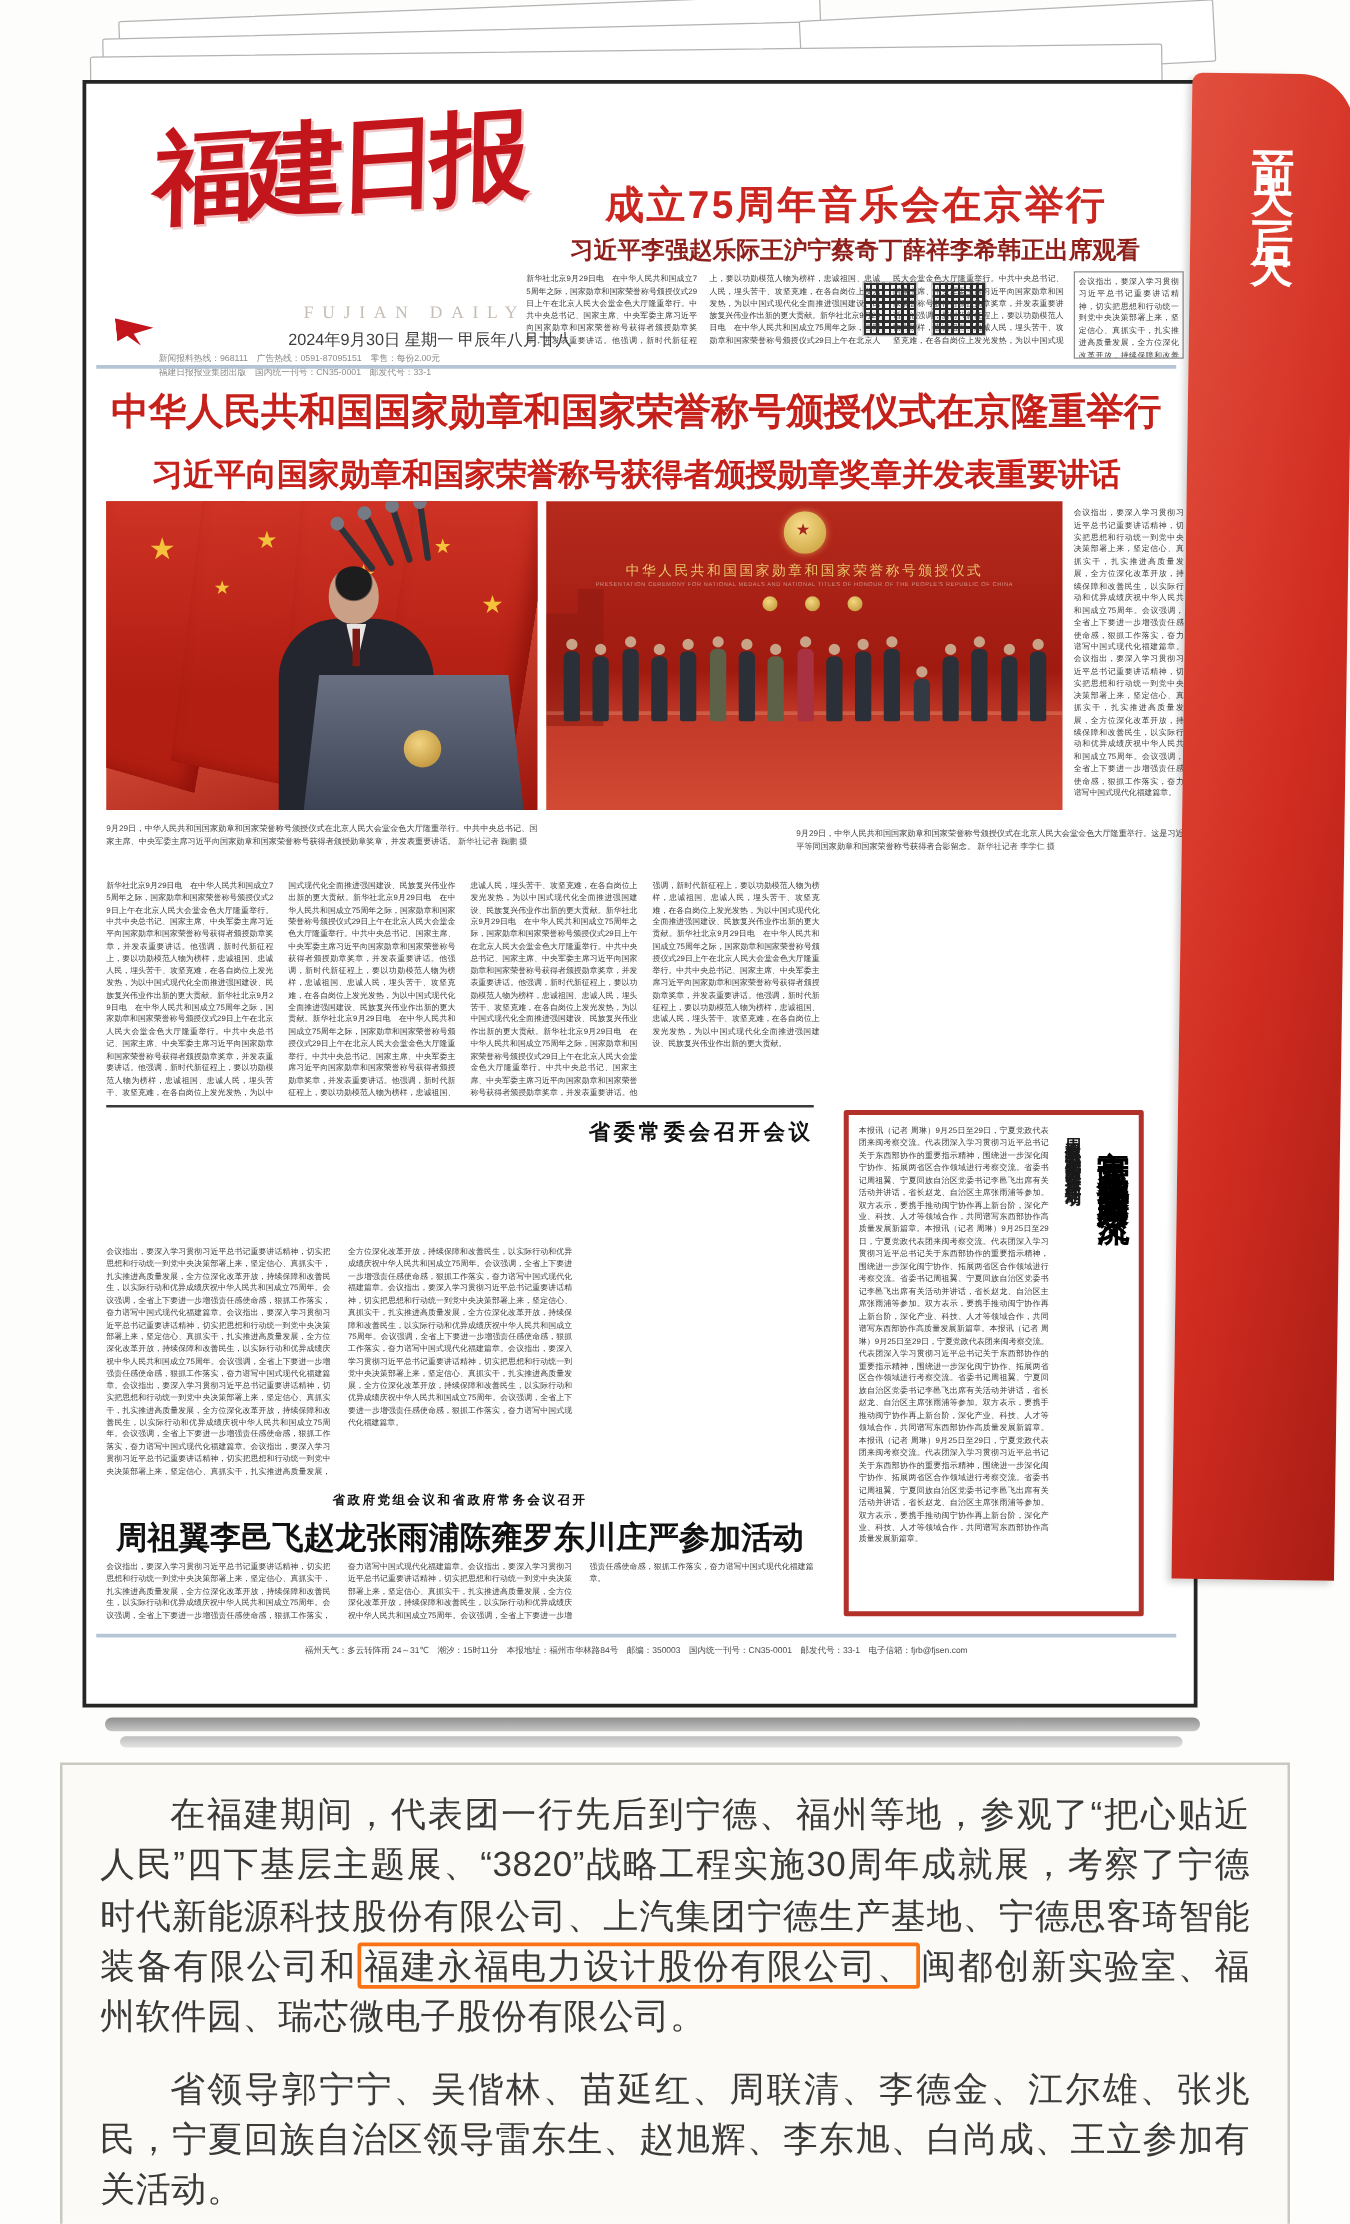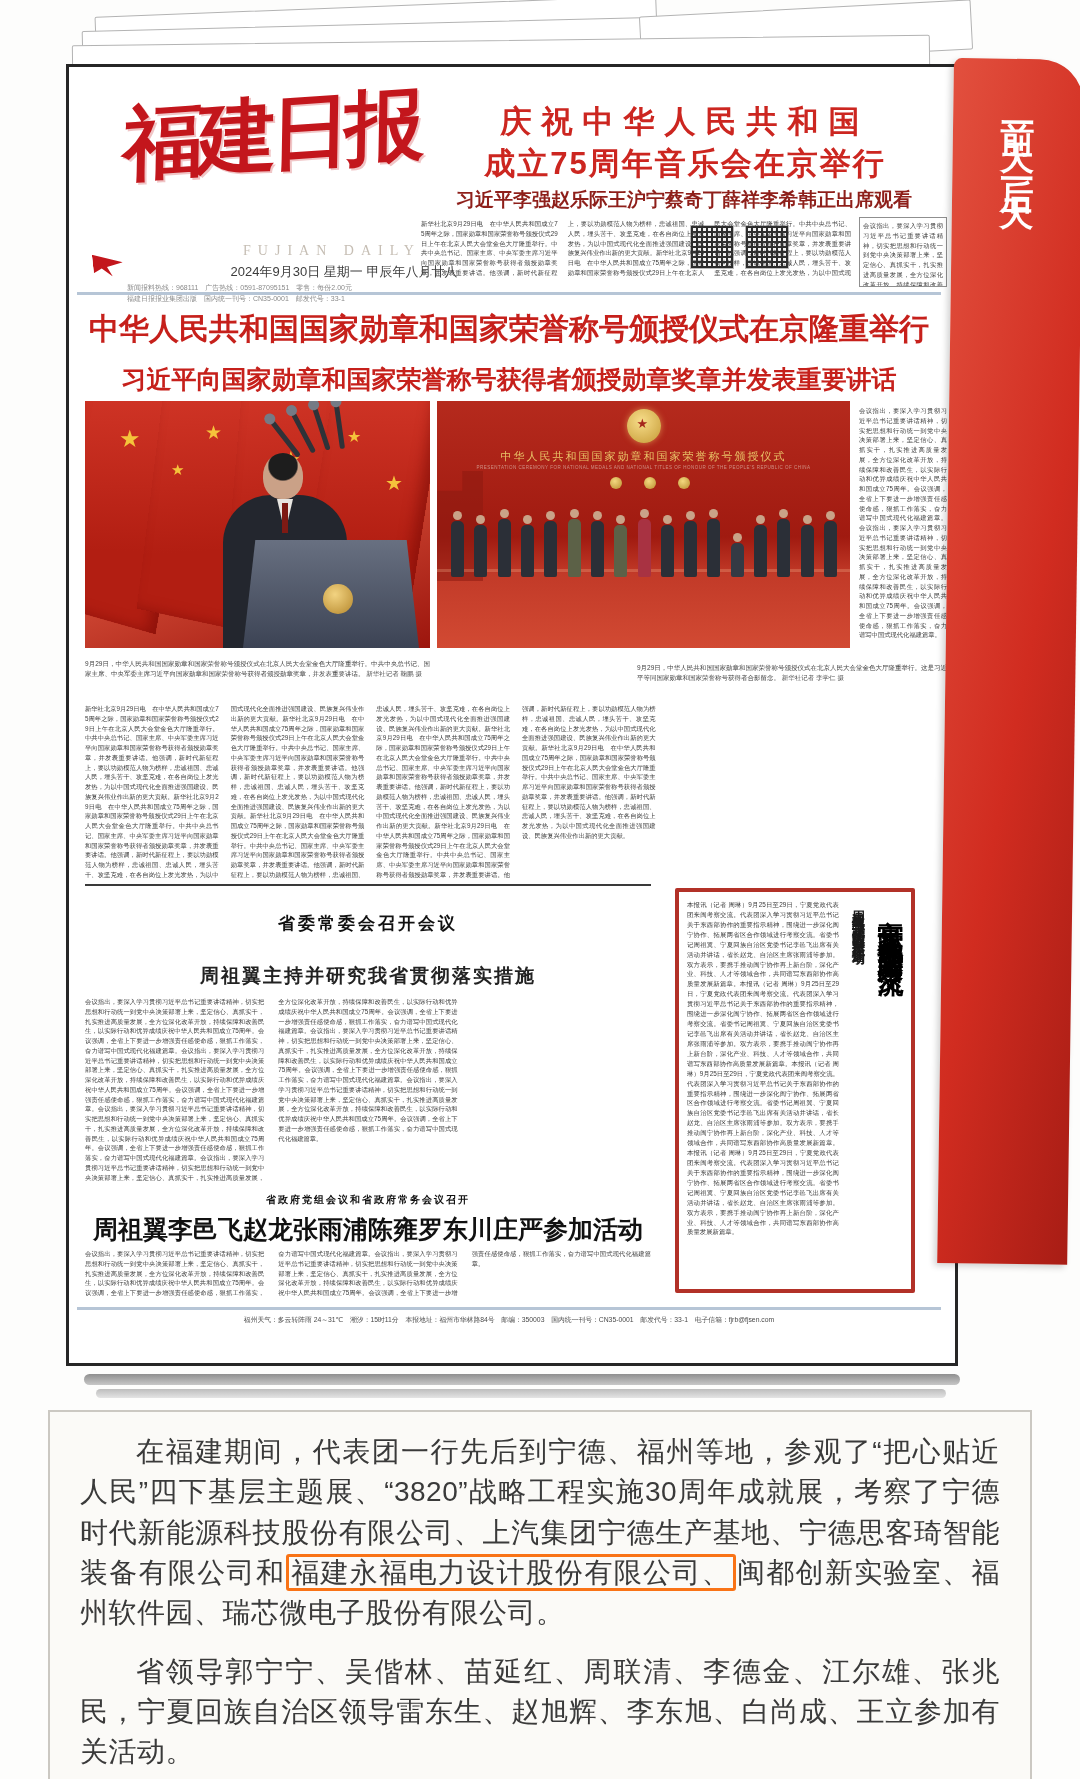--- a/index.html
+++ b/index.html
@@ -113,21 +113,21 @@
   
   .caption{font-size:6.5px;line-height:1.55;color:#3f3f3f;text-align:justify;overflow:hidden;word-break:break-all;}
   .cap-l{left:16px;top:592px;width:345px;height:40px;}
   .cap-r{left:568px;top:596px;width:310px;height:30px;}
   .credit{color:#555;}
   
   .side-col{left:790px;top:339px;width:88px;height:247px;}
   
   .body-cols{left:16px;top:637px;width:862px;height:176px;column-count:6;column-gap:12px;}
   
-  .s2-kicker{left:16px;top:845px;width:566px;text-align:center;color:#111;
+  .s2-kicker{left:16px;top:827px;width:566px;text-align:right;color:#111;
     font-weight:bold;font-size:17px;letter-spacing:3px;white-space:nowrap;}
   .s2-head{left:16px;top:849px;width:566px;height:38px;overflow:visible;}
   .s2-head span{display:inline-block;color:#111;font-weight:bold;font-size:27px;white-space:nowrap;
     transform:scale(0.72,1.1);transform-origin:0 50%;}
   .s2-sub{left:16px;top:896px;width:566px;text-align:center;color:#222;font-weight:bold;
     font-size:19px;font-family:"Liberation Serif",serif;letter-spacing:2px;white-space:nowrap;}
   .s2-body{left:16px;top:930px;width:566px;height:192px;column-count:3;column-gap:14px;}
   
   .nx-box{left:606px;top:821px;width:240px;height:405px;border:4px solid #b23128;border-radius:2px;
     box-sizing:border-box;background:#fff;display:flex;flex-direction:row;padding:8px 6px 8px 8px;gap:6px;}
@@ -183,21 +183,20 @@
   <div class="abs mh-en">FUJIAN DAILY</div>
   <div class="abs mh-date">2024年9月30日  星期一  甲辰年八月廿八</div>
   <div class="abs mh-pub">
     <div>新闻报料热线：968111　广告热线：0591-87095151　零售：每份2.00元</div>
     <div>福建日报报业集团出版　国内统一刊号：CN35-0001　邮发代号：33-1</div>
   </div>
   <div class="abs mh-mark"></div>
   <div class="abs qr q1"></div>
   <div class="abs qr q2"></div>
 
-  <div class="abs tr-l1">庆祝中华人民共和国</div>
   <div class="abs tr-l2">成立75周年音乐会在京举行</div>
   <div class="abs tr-by">习近平李强赵乐际王沪宁蔡奇丁薛祥李希韩正出席观看</div>
   <div class="abs tinytext tr-cols">新华社北京9月29日电　在中华人民共和国成立75周年之际，国家勋章和国家荣誉称号颁授仪式29日上午在北京人民大会堂金色大厅隆重举行。中共中央总书记、国家主席、中央军委主席习近平向国家勋章和国家荣誉称号获得者颁授勋章奖章，并发表重要讲话。他强调，新时代新征程上，要以功勋模范人物为榜样，忠诚祖国、忠诚人民，埋头苦干、攻坚克难，在各自岗位上发光发热，为以中国式现代化全面推进强国建设、民族复兴伟业作出新的更大贡献。新华社北京9月29日电　在中华人民共和国成立75周年之际，国家勋章和国家荣誉称号颁授仪式29日上午在北京人民大会堂金色大厅隆重举行。中共中央总书记、国家主席、中央军委主席习近平向国家勋章和国家荣誉称号获得者颁授勋章奖章，并发表重要讲话。他强调，新时代新征程上，要以功勋模范人物为榜样，忠诚祖国、忠诚人民，埋头苦干、攻坚克难，在各自岗位上发光发热，为以中国式现代化全面推进强国建设、民族复兴伟业作出新的更大贡献。</div>
   <div class="abs tinytext tr-box">
     <span>会议指出，要深入学习贯彻习近平总书记重要讲话精神，切实把思想和行动统一到党中央决策部署上来，坚定信心、真抓实干，扎实推进高质量发展，全方位深化改革开放，持续保障和改善民生，以实际行动和优异成绩庆祝中华人民共和国成立75周年。会议强调，全省上下要进一步增强责任感使命感，狠抓工作落实，奋力谱写中国式现代化福建篇章。</span>
     
   </div>
 
   <div class="abs rule-blue r1"></div>
 
@@ -267,21 +266,20 @@
   </div>
   <div class="abs caption cap-r">
     <span>9月29日，中华人民共和国国家勋章和国家荣誉称号颁授仪式在北京人民大会堂金色大厅隆重举行。这是习近平等同国家勋章和国家荣誉称号获得者合影留念。</span>
     <span class="credit">新华社记者 李学仁 摄</span>
   </div>
 
   <div class="abs tinytext body-cols">新华社北京9月29日电　在中华人民共和国成立75周年之际，国家勋章和国家荣誉称号颁授仪式29日上午在北京人民大会堂金色大厅隆重举行。中共中央总书记、国家主席、中央军委主席习近平向国家勋章和国家荣誉称号获得者颁授勋章奖章，并发表重要讲话。他强调，新时代新征程上，要以功勋模范人物为榜样，忠诚祖国、忠诚人民，埋头苦干、攻坚克难，在各自岗位上发光发热，为以中国式现代化全面推进强国建设、民族复兴伟业作出新的更大贡献。新华社北京9月29日电　在中华人民共和国成立75周年之际，国家勋章和国家荣誉称号颁授仪式29日上午在北京人民大会堂金色大厅隆重举行。中共中央总书记、国家主席、中央军委主席习近平向国家勋章和国家荣誉称号获得者颁授勋章奖章，并发表重要讲话。他强调，新时代新征程上，要以功勋模范人物为榜样，忠诚祖国、忠诚人民，埋头苦干、攻坚克难，在各自岗位上发光发热，为以中国式现代化全面推进强国建设、民族复兴伟业作出新的更大贡献。新华社北京9月29日电　在中华人民共和国成立75周年之际，国家勋章和国家荣誉称号颁授仪式29日上午在北京人民大会堂金色大厅隆重举行。中共中央总书记、国家主席、中央军委主席习近平向国家勋章和国家荣誉称号获得者颁授勋章奖章，并发表重要讲话。他强调，新时代新征程上，要以功勋模范人物为榜样，忠诚祖国、忠诚人民，埋头苦干、攻坚克难，在各自岗位上发光发热，为以中国式现代化全面推进强国建设、民族复兴伟业作出新的更大贡献。新华社北京9月29日电　在中华人民共和国成立75周年之际，国家勋章和国家荣誉称号颁授仪式29日上午在北京人民大会堂金色大厅隆重举行。中共中央总书记、国家主席、中央军委主席习近平向国家勋章和国家荣誉称号获得者颁授勋章奖章，并发表重要讲话。他强调，新时代新征程上，要以功勋模范人物为榜样，忠诚祖国、忠诚人民，埋头苦干、攻坚克难，在各自岗位上发光发热，为以中国式现代化全面推进强国建设、民族复兴伟业作出新的更大贡献。新华社北京9月29日电　在中华人民共和国成立75周年之际，国家勋章和国家荣誉称号颁授仪式29日上午在北京人民大会堂金色大厅隆重举行。中共中央总书记、国家主席、中央军委主席习近平向国家勋章和国家荣誉称号获得者颁授勋章奖章，并发表重要讲话。他强调，新时代新征程上，要以功勋模范人物为榜样，忠诚祖国、忠诚人民，埋头苦干、攻坚克难，在各自岗位上发光发热，为以中国式现代化全面推进强国建设、民族复兴伟业作出新的更大贡献。新华社北京9月29日电　在中华人民共和国成立75周年之际，国家勋章和国家荣誉称号颁授仪式29日上午在北京人民大会堂金色大厅隆重举行。中共中央总书记、国家主席、中央军委主席习近平向国家勋章和国家荣誉称号获得者颁授勋章奖章，并发表重要讲话。他强调，新时代新征程上，要以功勋模范人物为榜样，忠诚祖国、忠诚人民，埋头苦干、攻坚克难，在各自岗位上发光发热，为以中国式现代化全面推进强国建设、民族复兴伟业作出新的更大贡献。新华社北京9月29日电　在中华人民共和国成立75周年之际，国家勋章和国家荣誉称号颁授仪式29日上午在北京人民大会堂金色大厅隆重举行。中共中央总书记、国家主席、中央军委主席习近平向国家勋章和国家荣誉称号获得者颁授勋章奖章，并发表重要讲话。他强调，新时代新征程上，要以功勋模范人物为榜样，忠诚祖国、忠诚人民，埋头苦干、攻坚克难，在各自岗位上发光发热，为以中国式现代化全面推进强国建设、民族复兴伟业作出新的更大贡献。</div>
 
   <div class="abs rule-dark"></div>
   <div class="abs s2-kicker">省委常委会召开会议</div>
-  <div class="abs s2-sub">周祖翼主持并研究我省贯彻落实措施</div>
   <div class="abs tinytext s2-body">会议指出，要深入学习贯彻习近平总书记重要讲话精神，切实把思想和行动统一到党中央决策部署上来，坚定信心、真抓实干，扎实推进高质量发展，全方位深化改革开放，持续保障和改善民生，以实际行动和优异成绩庆祝中华人民共和国成立75周年。会议强调，全省上下要进一步增强责任感使命感，狠抓工作落实，奋力谱写中国式现代化福建篇章。会议指出，要深入学习贯彻习近平总书记重要讲话精神，切实把思想和行动统一到党中央决策部署上来，坚定信心、真抓实干，扎实推进高质量发展，全方位深化改革开放，持续保障和改善民生，以实际行动和优异成绩庆祝中华人民共和国成立75周年。会议强调，全省上下要进一步增强责任感使命感，狠抓工作落实，奋力谱写中国式现代化福建篇章。会议指出，要深入学习贯彻习近平总书记重要讲话精神，切实把思想和行动统一到党中央决策部署上来，坚定信心、真抓实干，扎实推进高质量发展，全方位深化改革开放，持续保障和改善民生，以实际行动和优异成绩庆祝中华人民共和国成立75周年。会议强调，全省上下要进一步增强责任感使命感，狠抓工作落实，奋力谱写中国式现代化福建篇章。会议指出，要深入学习贯彻习近平总书记重要讲话精神，切实把思想和行动统一到党中央决策部署上来，坚定信心、真抓实干，扎实推进高质量发展，全方位深化改革开放，持续保障和改善民生，以实际行动和优异成绩庆祝中华人民共和国成立75周年。会议强调，全省上下要进一步增强责任感使命感，狠抓工作落实，奋力谱写中国式现代化福建篇章。会议指出，要深入学习贯彻习近平总书记重要讲话精神，切实把思想和行动统一到党中央决策部署上来，坚定信心、真抓实干，扎实推进高质量发展，全方位深化改革开放，持续保障和改善民生，以实际行动和优异成绩庆祝中华人民共和国成立75周年。会议强调，全省上下要进一步增强责任感使命感，狠抓工作落实，奋力谱写中国式现代化福建篇章。会议指出，要深入学习贯彻习近平总书记重要讲话精神，切实把思想和行动统一到党中央决策部署上来，坚定信心、真抓实干，扎实推进高质量发展，全方位深化改革开放，持续保障和改善民生，以实际行动和优异成绩庆祝中华人民共和国成立75周年。会议强调，全省上下要进一步增强责任感使命感，狠抓工作落实，奋力谱写中国式现代化福建篇章。</div>
 
   <div class="abs nx-box">
     <div class="tinytext nx-filler">本报讯（记者 周琳）9月25日至29日，宁夏党政代表团来闽考察交流。代表团深入学习贯彻习近平总书记关于东西部协作的重要指示精神，围绕进一步深化闽宁协作、拓展两省区合作领域进行考察交流。省委书记周祖翼、宁夏回族自治区党委书记李邑飞出席有关活动并讲话，省长赵龙、自治区主席张雨浦等参加。双方表示，要携手推动闽宁协作再上新台阶，深化产业、科技、人才等领域合作，共同谱写东西部协作高质量发展新篇章。本报讯（记者 周琳）9月25日至29日，宁夏党政代表团来闽考察交流。代表团深入学习贯彻习近平总书记关于东西部协作的重要指示精神，围绕进一步深化闽宁协作、拓展两省区合作领域进行考察交流。省委书记周祖翼、宁夏回族自治区党委书记李邑飞出席有关活动并讲话，省长赵龙、自治区主席张雨浦等参加。双方表示，要携手推动闽宁协作再上新台阶，深化产业、科技、人才等领域合作，共同谱写东西部协作高质量发展新篇章。本报讯（记者 周琳）9月25日至29日，宁夏党政代表团来闽考察交流。代表团深入学习贯彻习近平总书记关于东西部协作的重要指示精神，围绕进一步深化闽宁协作、拓展两省区合作领域进行考察交流。省委书记周祖翼、宁夏回族自治区党委书记李邑飞出席有关活动并讲话，省长赵龙、自治区主席张雨浦等参加。双方表示，要携手推动闽宁协作再上新台阶，深化产业、科技、人才等领域合作，共同谱写东西部协作高质量发展新篇章。本报讯（记者 周琳）9月25日至29日，宁夏党政代表团来闽考察交流。代表团深入学习贯彻习近平总书记关于东西部协作的重要指示精神，围绕进一步深化闽宁协作、拓展两省区合作领域进行考察交流。省委书记周祖翼、宁夏回族自治区党委书记李邑飞出席有关活动并讲话，省长赵龙、自治区主席张雨浦等参加。双方表示，要携手推动闽宁协作再上新台阶，深化产业、科技、人才等领域合作，共同谱写东西部协作高质量发展新篇章。</div>
     <div class="nx-names">周祖翼李邑飞赵龙张雨浦陈雍罗东川庄严参加活动</div>
     <div class="nx-head">宁夏党政代表团来闽考察交流</div>
   </div>
 
   <div class="abs s3-kicker">省政府党组会议和省政府常务会议召开</div>
   <div class="abs s3-head">周祖翼李邑飞赵龙张雨浦陈雍罗东川庄严参加活动</div>

